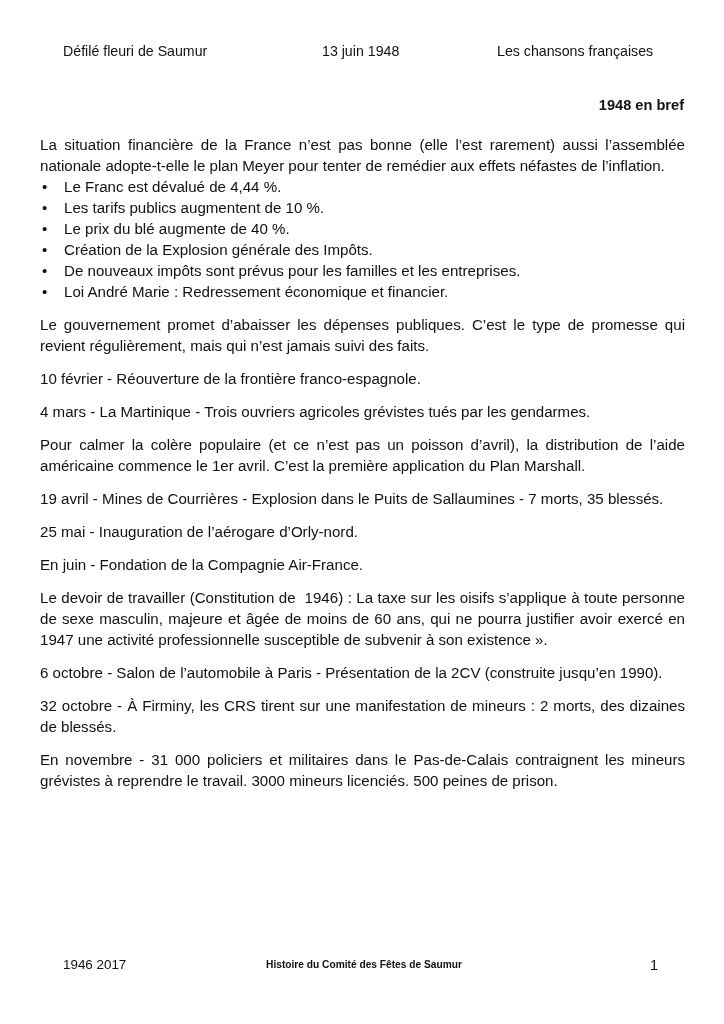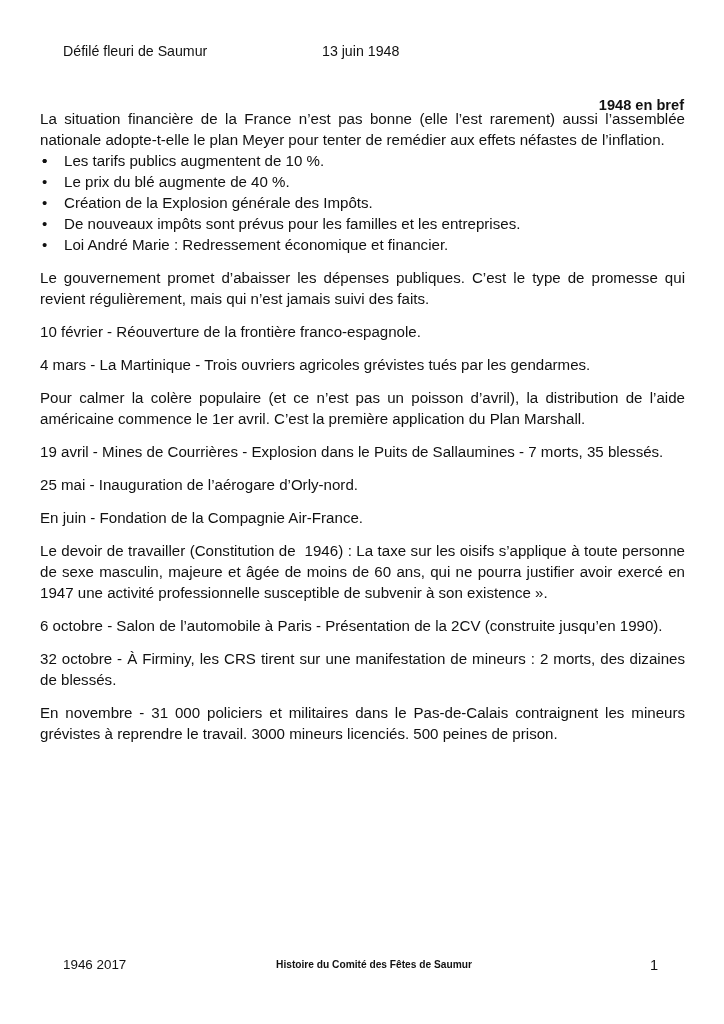--- a/index.html
+++ b/index.html
@@ -60,21 +60,21 @@
     text-align: right;
     font-size: 14.6px;
     font-weight: bold;
     line-height: 20px;
   }
 
   
   .doc-body {
     position: absolute;
     left: 40px;
-    top: 108px;
+    top: 134px;
     width: 645px;
   }
   p.para {
     margin: 0 0 12px 0;
     font-size: 15.1px;
     line-height: 21px;
     text-align: justify;
     text-justify: inter-word;
     hyphens: none;
     white-space: pre-wrap;
@@ -118,21 +118,21 @@
   }
   .doc-footer .ftr-left {
     position: absolute;
     left: 23px;
     top: 0;
     font-size: 13.4px;
     line-height: 20px;
   }
   .doc-footer .ftr-center {
     position: absolute;
-    left: 12px;
+    left: 2px;
     top: 2px;
     width: 644px;
     text-align: center;
     font-size: 10.2px;
     font-weight: bold;
     line-height: 16px;
   }
   .doc-footer .ftr-right {
     position: absolute;
     right: 26px;
@@ -142,31 +142,33 @@
   }
 </style>
 </head>
 <body>
 
 <div class="page">
 
   <div class="doc-header">
     <span class="hdr-left">Défilé fleuri de Saumur</span>
     <span class="hdr-center">13 juin 1948</span>
+    <span class="hdr-right">Les chansons françaises</span>
   </div>
 
   <h1 class="doc-title">1948 en bref</h1>
 
   <div class="doc-body">
 
     <p class="para tight">La situation financière de la France n’est pas bonne (elle l’est rarement) aussi l’assemblée nationale adopte-t-elle le plan Meyer pour tenter de remédier aux effets néfastes de l’inflation.</p>
 
     <ul class="bullets">
       <li>
         <span class="bullet-marker">•</span>
+        <span>Le Franc est dévalué de 4,44 %.</span>
       </li>
       <li>
         <span class="bullet-marker">•</span>
         <span>Les tarifs publics augmentent de 10 %.</span>
       </li>
       <li>
         <span class="bullet-marker">•</span>
         <span>Le prix du blé augmente de 40 %.</span>
       </li>
       <li>

